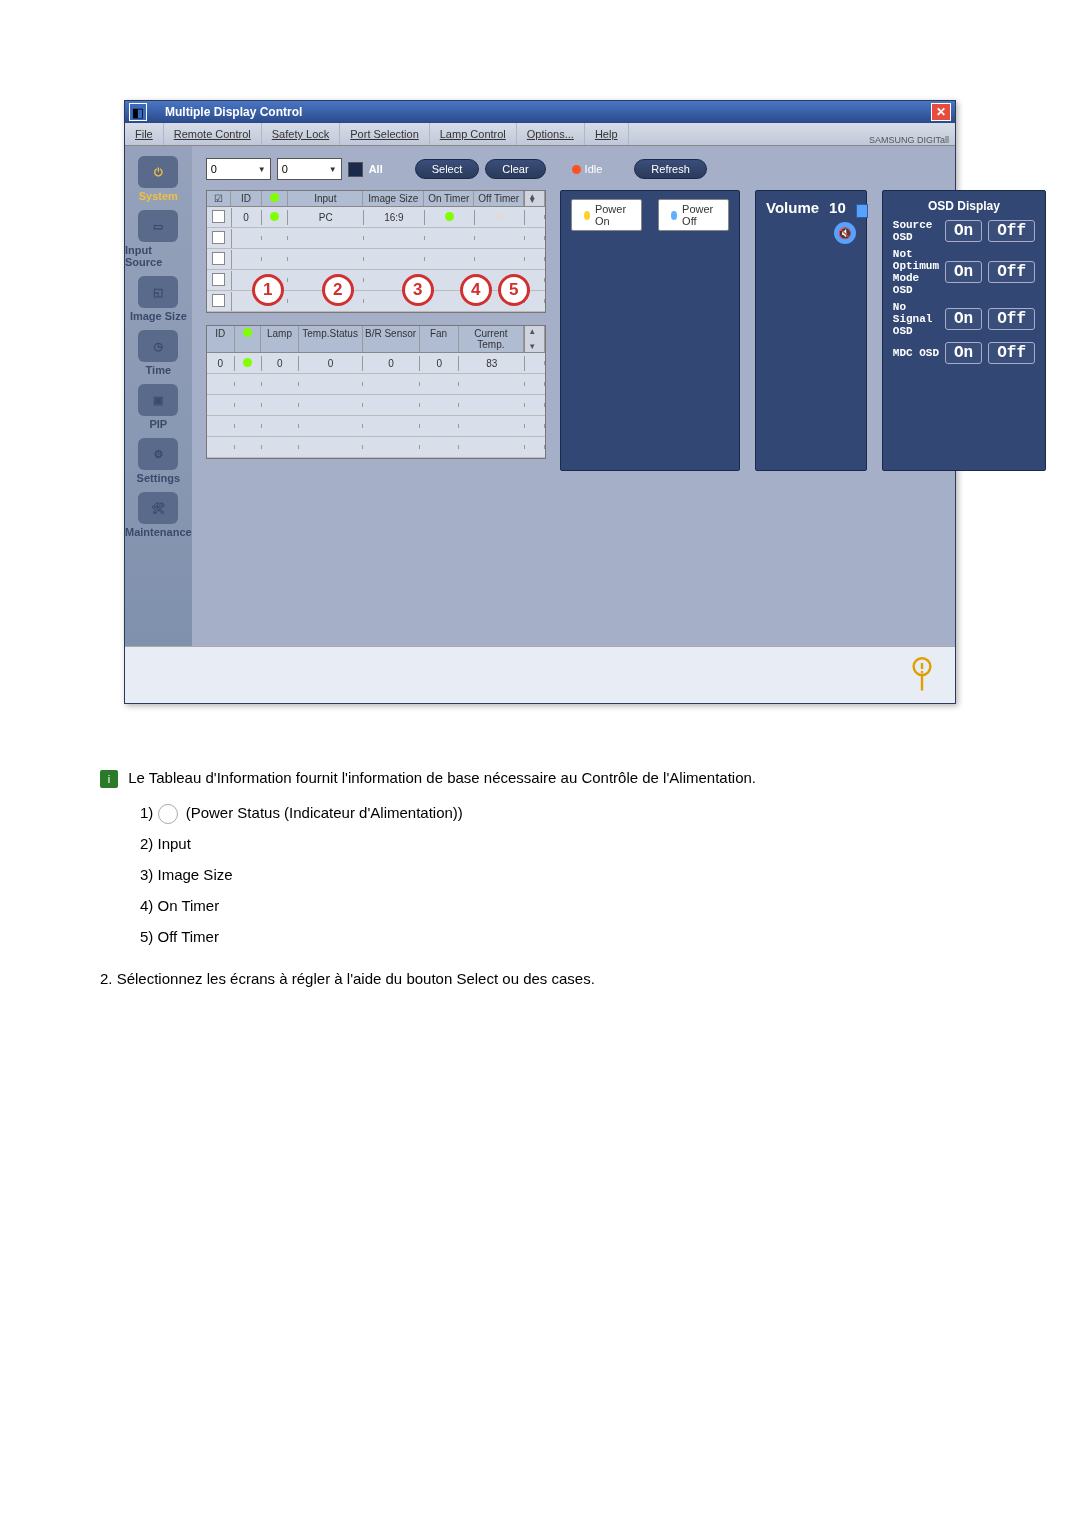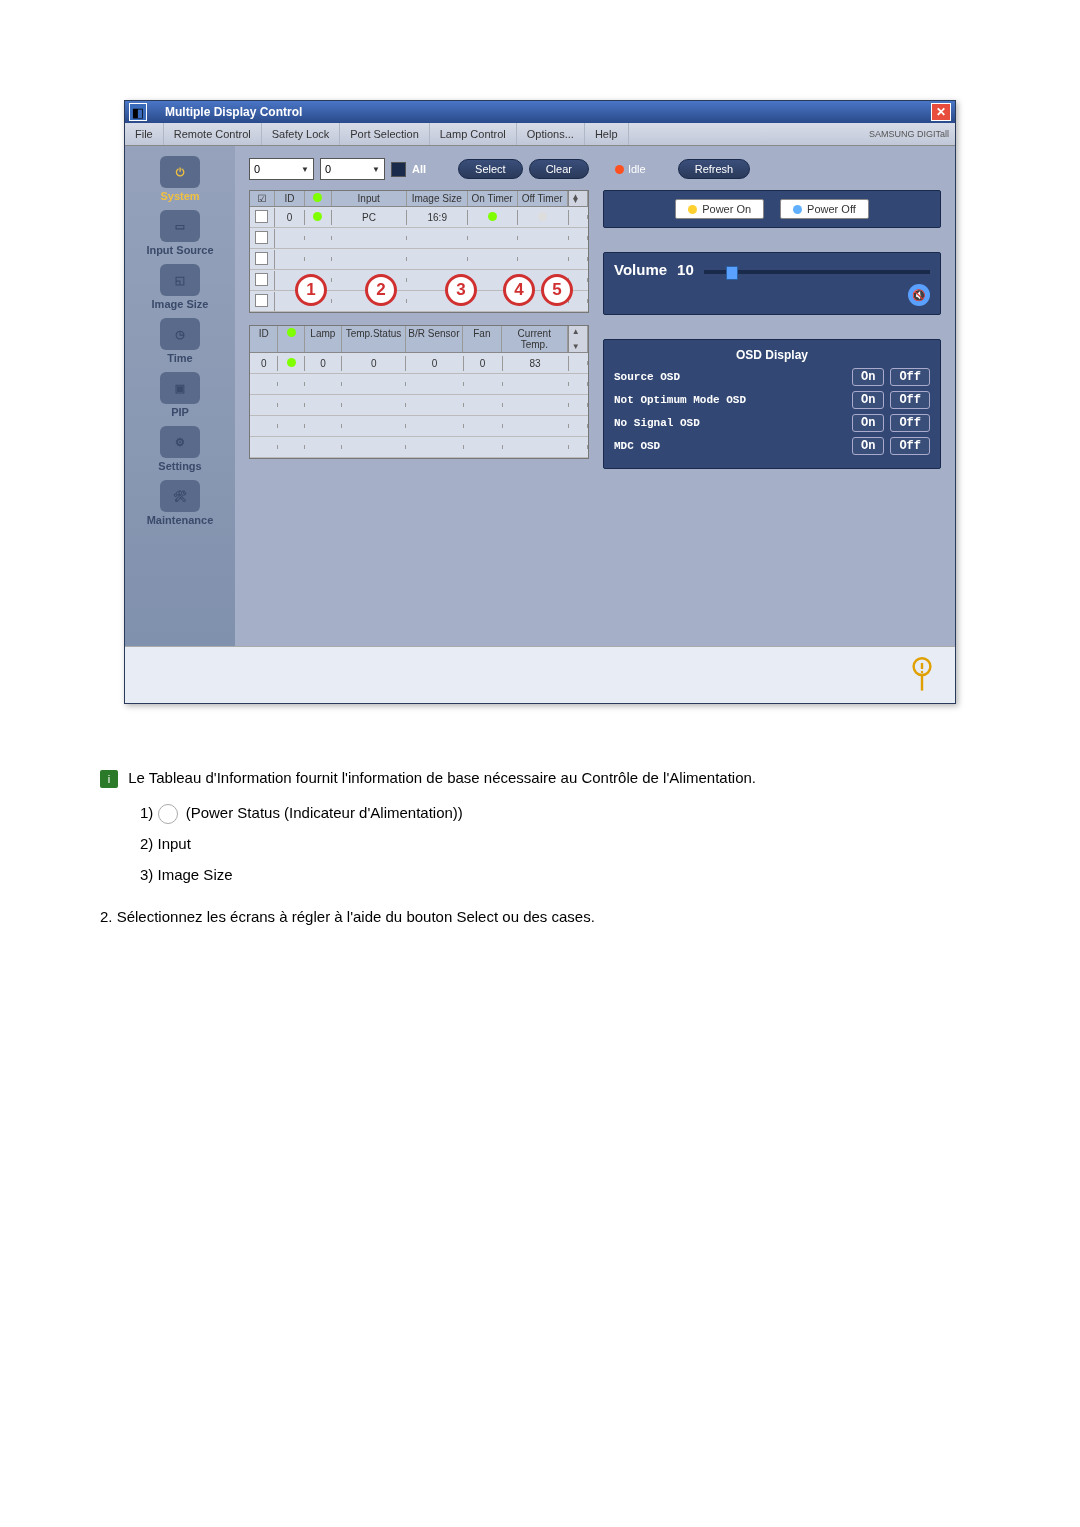--- a/index.html
+++ b/index.html
@@ -53,25 +53,26 @@
   display: inline-flex;
   align-items: center;
   justify-content: center;
   font-size: 12px;
   font-weight: bold;
 }
 .menubar {
   background: linear-gradient(#d8dce8, #c0c8d8);
   height: 22px;
   display: flex;
-  align-items: center;
+  align-items: flex-end;
   font-size: 11px;
   color: #333;
   border-bottom: 1px solid #888;
   position: relative;
+  text-decoration: underline;
 }
 .menubar .menu-item {
   padding: 0 10px;
   border-right: 1px solid #b0b8c8;
   height: 100%;
   display: flex;
   align-items: center;
 }
 .menubar .brand {
   position: absolute;
@@ -162,21 +163,21 @@
   padding: 2px 2px;
   text-align: center;
   color: #333;
 }
 .tbl .row { display: flex; background: #d8deea; border-bottom: 1px solid #bbb; height: 20px; align-items: center;}
 .tbl .row.empty { height: 20px; }
 .scroll-stub { width: 16px; background: #d0d4e0; border-left: 1px solid #888; position: relative;}
 .scroll-stub::before, .scroll-stub::after { content:"▲"; font-size:8px; color:#555; position:absolute; left:3px;}
 .scroll-stub::before { top:1px; }
 .scroll-stub::after { content:"▼"; bottom:1px; }
-.right-panels { flex: 1; display: flex; flex-direction: column; gap: 24px; }
+.right-panels { flex: 1; display: flex; flex-direction: row; gap: 15px; }
 .panel {
   background: #324773;
   border: 1px solid #1a2a4a;
   border-radius: 2px;
   padding: 8px 10px;
   color: #fff;
 }
 .power-row { display: flex; gap: 16px; justify-content: center; }
 .power-btn {
   background: #fff;
@@ -189,21 +190,21 @@
   align-items: center;
   gap: 5px;
 }
 .vol-row { display: flex; align-items: center; gap: 10px; font-size: 15px; font-weight: bold; color: #fff; }
 .vol-slider { flex:1; height: 4px; background: #1a2a4a; position: relative; margin-top: 4px; }
 .vol-slider .thumb { position: absolute; left: 10%; top: -4px; width: 10px; height: 12px; background: #5aa0ff; border:1px solid #2a60a0; }
 .mute-ico { width:22px; height:22px; border-radius:50%; background:#5aa0ff; margin-left:auto; margin-top:6px; display:flex; align-items:center; justify-content:center; font-size:11px;}
 .osd-title { text-align:center; font-weight:bold; font-size:12px; margin-bottom:6px; }
 .osd-row { display:flex; align-items:center; gap:6px; font-size:11px; font-weight:bold; margin-bottom:5px;font-family:Liberation Mono, monospace; }
 .osd-row .lbl { flex:1; }
-.seg-btn { border:1px solid #aac; border-radius:3px; font-size:12px; color:#fff; padding:1px 8px; background:#3a4e7a; }
+.seg-btn { border:1px solid #aac; border-radius:3px; font-size:16px; color:#fff; padding:1px 8px; background:#3a4e7a; }
 .footer-bar {
   background: #e8ecf4;
   border-top: 1px solid #aaa;
   height: 56px;
   display:flex;
   justify-content:flex-end;
   align-items:center;
   padding: 0 20px;
 }
 .warn-ico { width:26px; height:36px; color:#e0a000;}
@@ -513,17 +514,19 @@
 
   <div class="doc-text">
     <div>
       <span class="info-badge">i</span>
       <span>Le Tableau d'Information fournit l'information de base nécessaire au Contrôle de l'Alimentation.</span>
     </div>
     <ol class="bullets" style="list-style:none;padding-left:40px">
       <li>1) <span class="power-mini"></span> <span>(Power Status (Indicateur d'Alimentation))</span></li>
       <li>2) <span>Input</span></li>
       <li>3) <span>Image Size</span></li>
+      <li>4) <span>On Timer</span></li>
+      <li>5) <span>Off Timer</span></li>
     </ol>
     <div style="">2.  Sélectionnez les écrans à régler à l'aide du bouton Select ou des cases.</div>
   </div>
 
 </div>
 
 </body></html>

